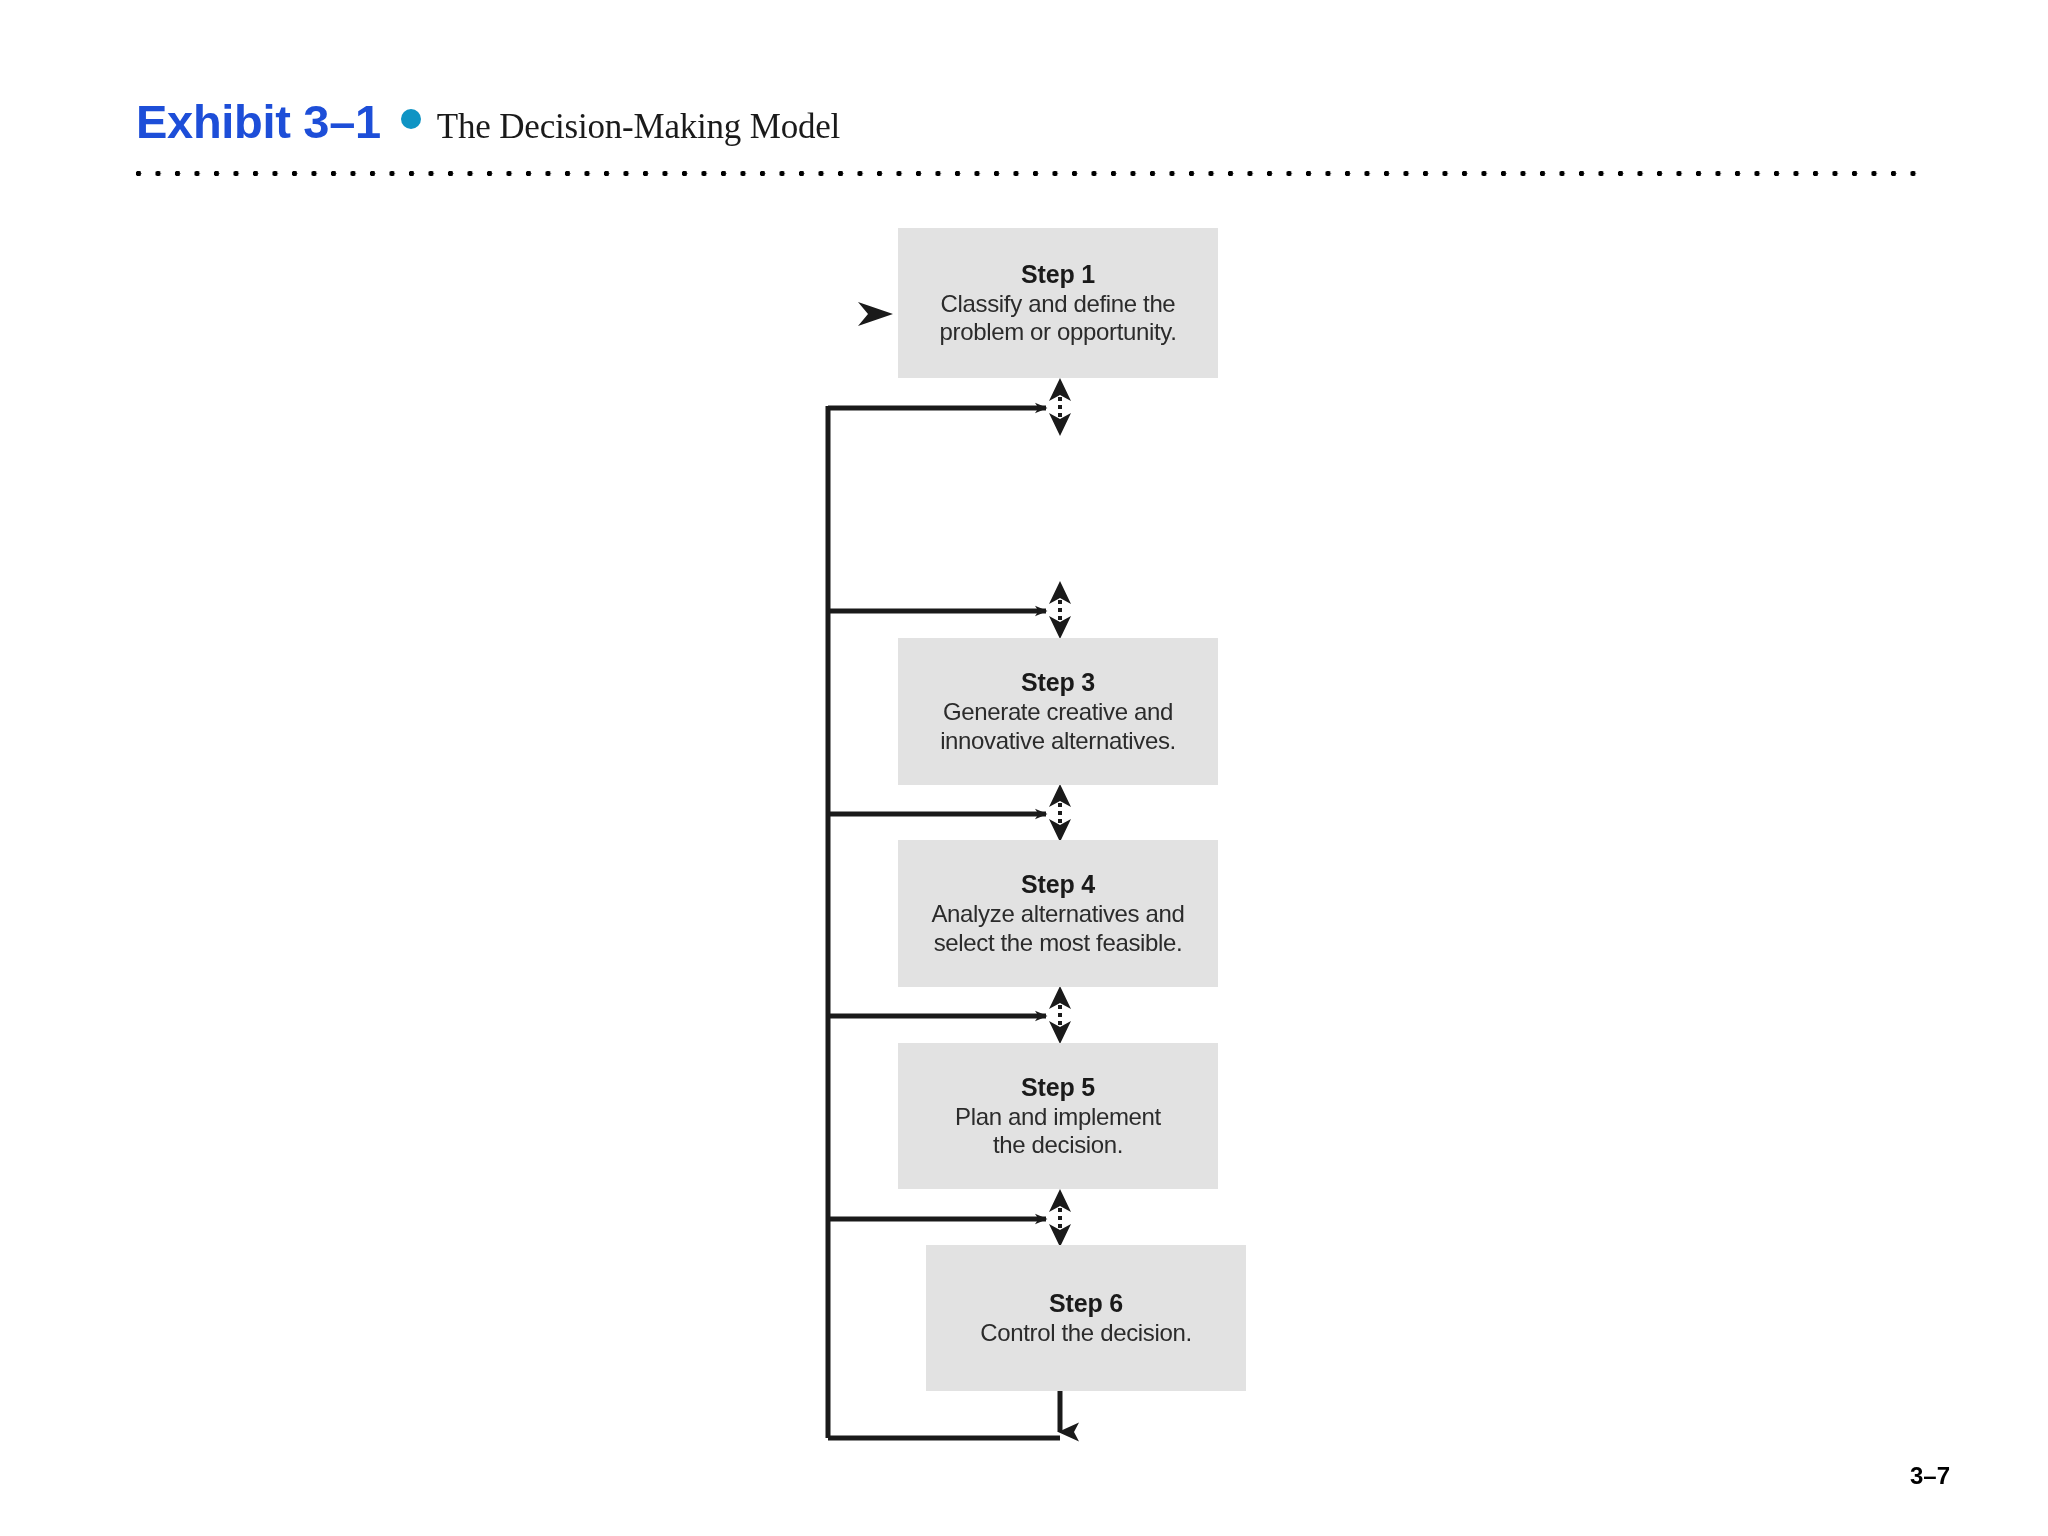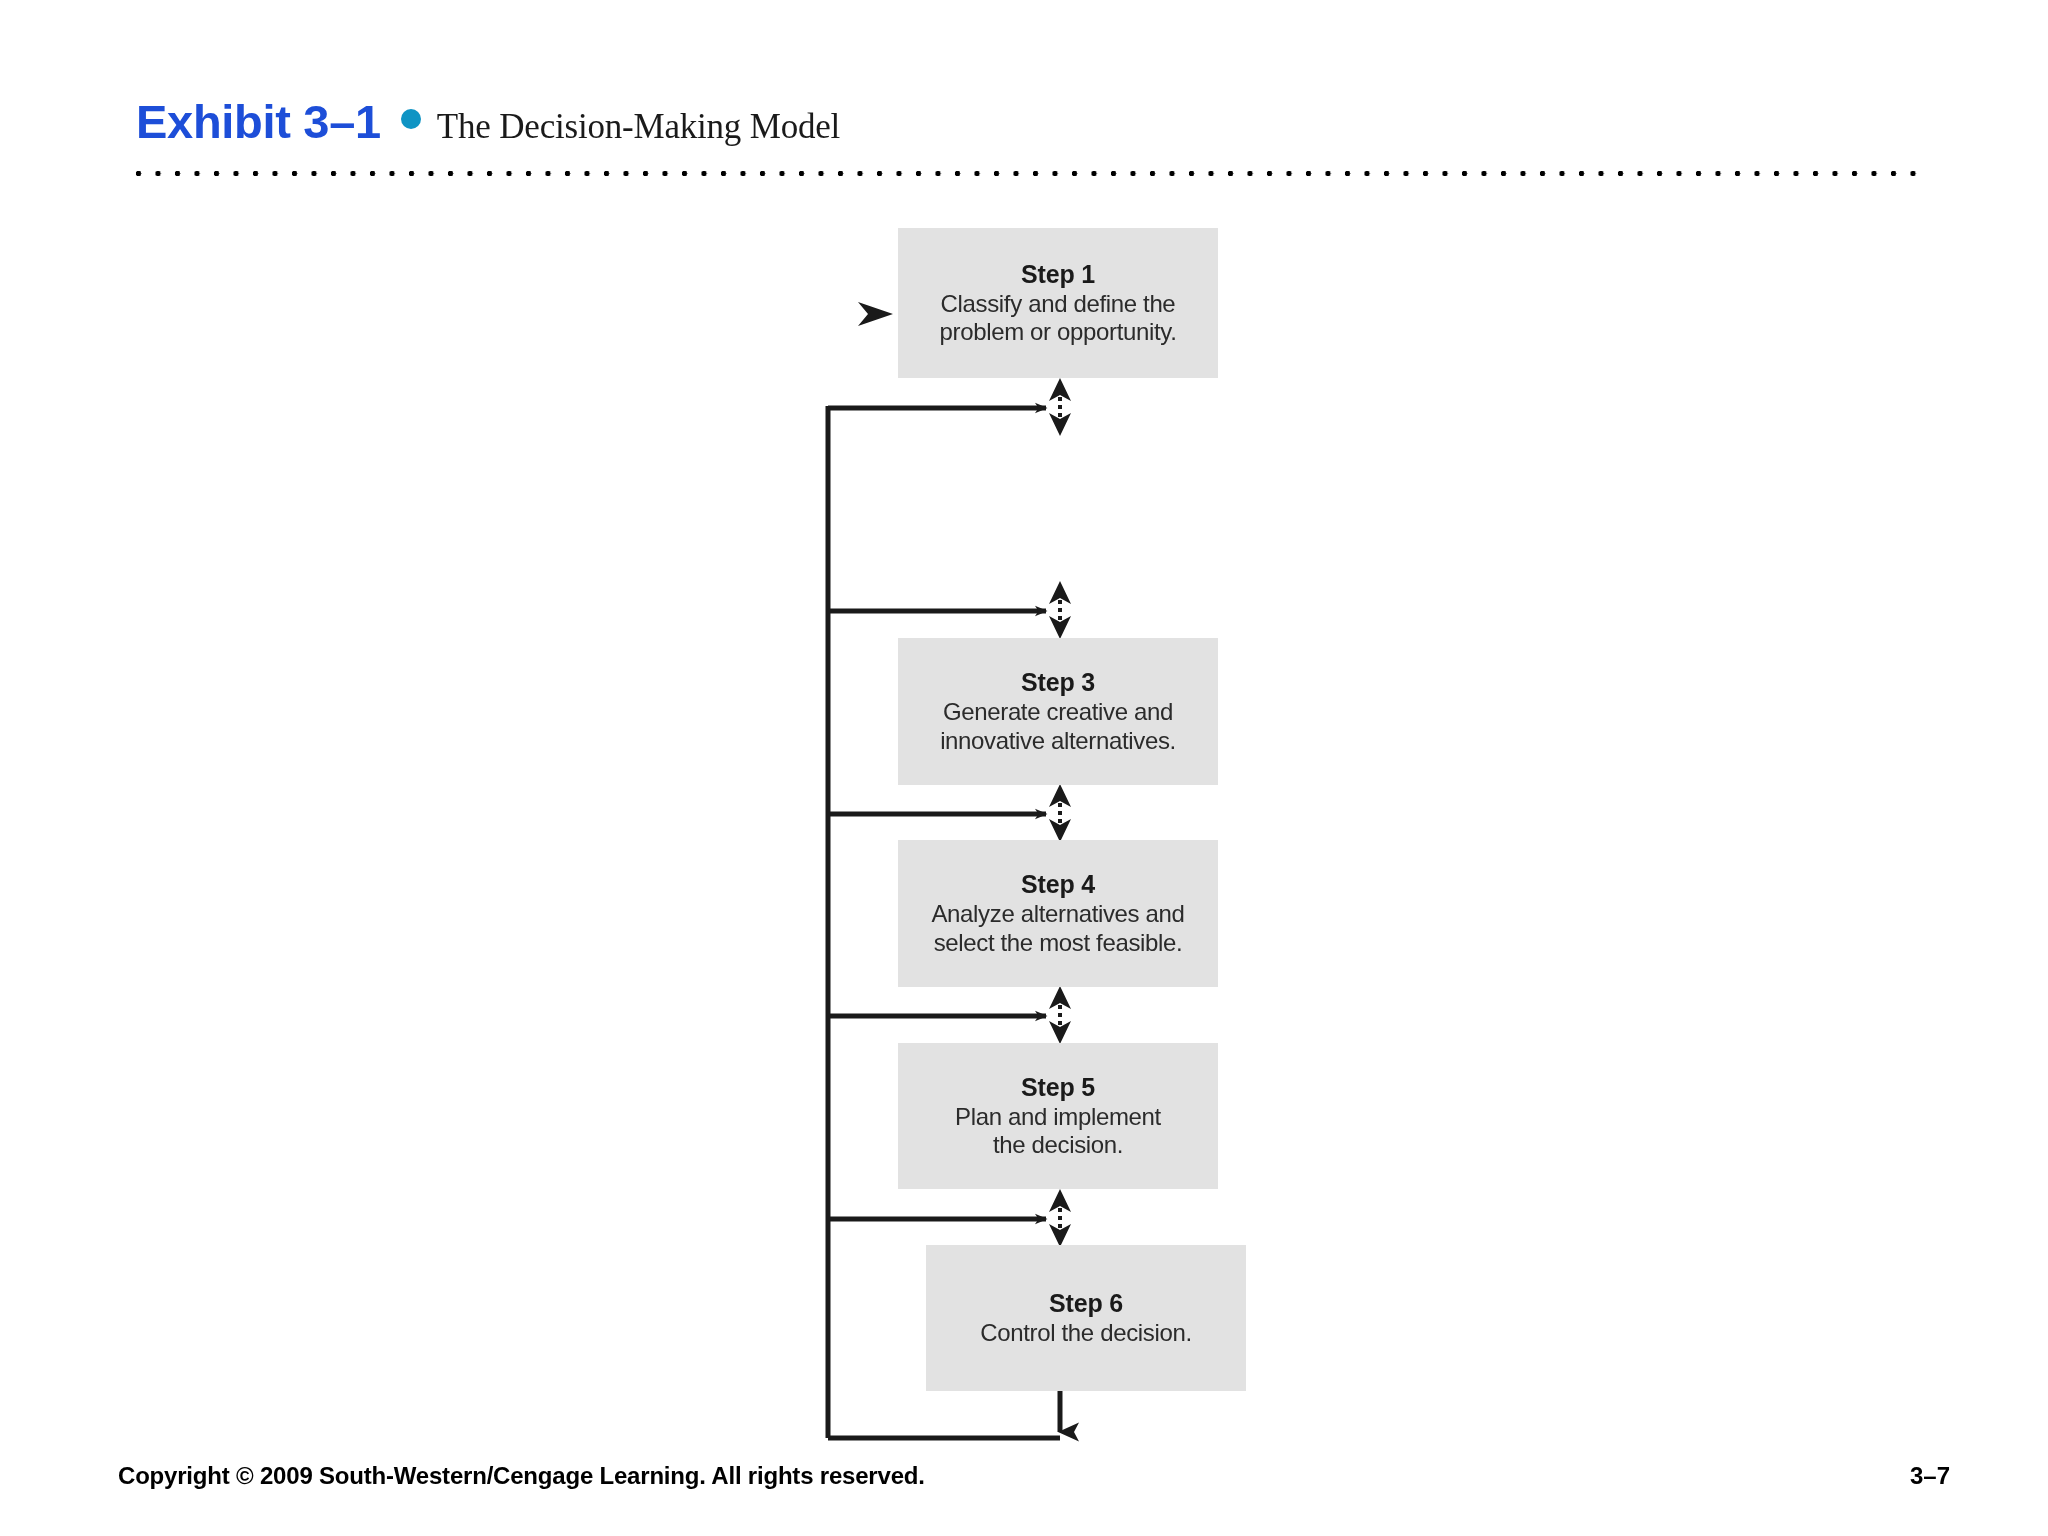--- a/index.html
+++ b/index.html
@@ -252,15 +252,14 @@
   </div>
 
   <div class="step-box" style="top:1245px; height:146px;margin-left:28px;">
     <div class="step-title">Step 6</div>
     <div class="step-desc">Control the decision.</div>
   </div>
 
 </div>
 
 <div id="footer">
-  <div id="copyright">Copyright © 2009 South-Western/Cengage Learning. All rights reserved.</div>
   <div id="page-number">3–7</div>
 </div>
 
 </body></html>

